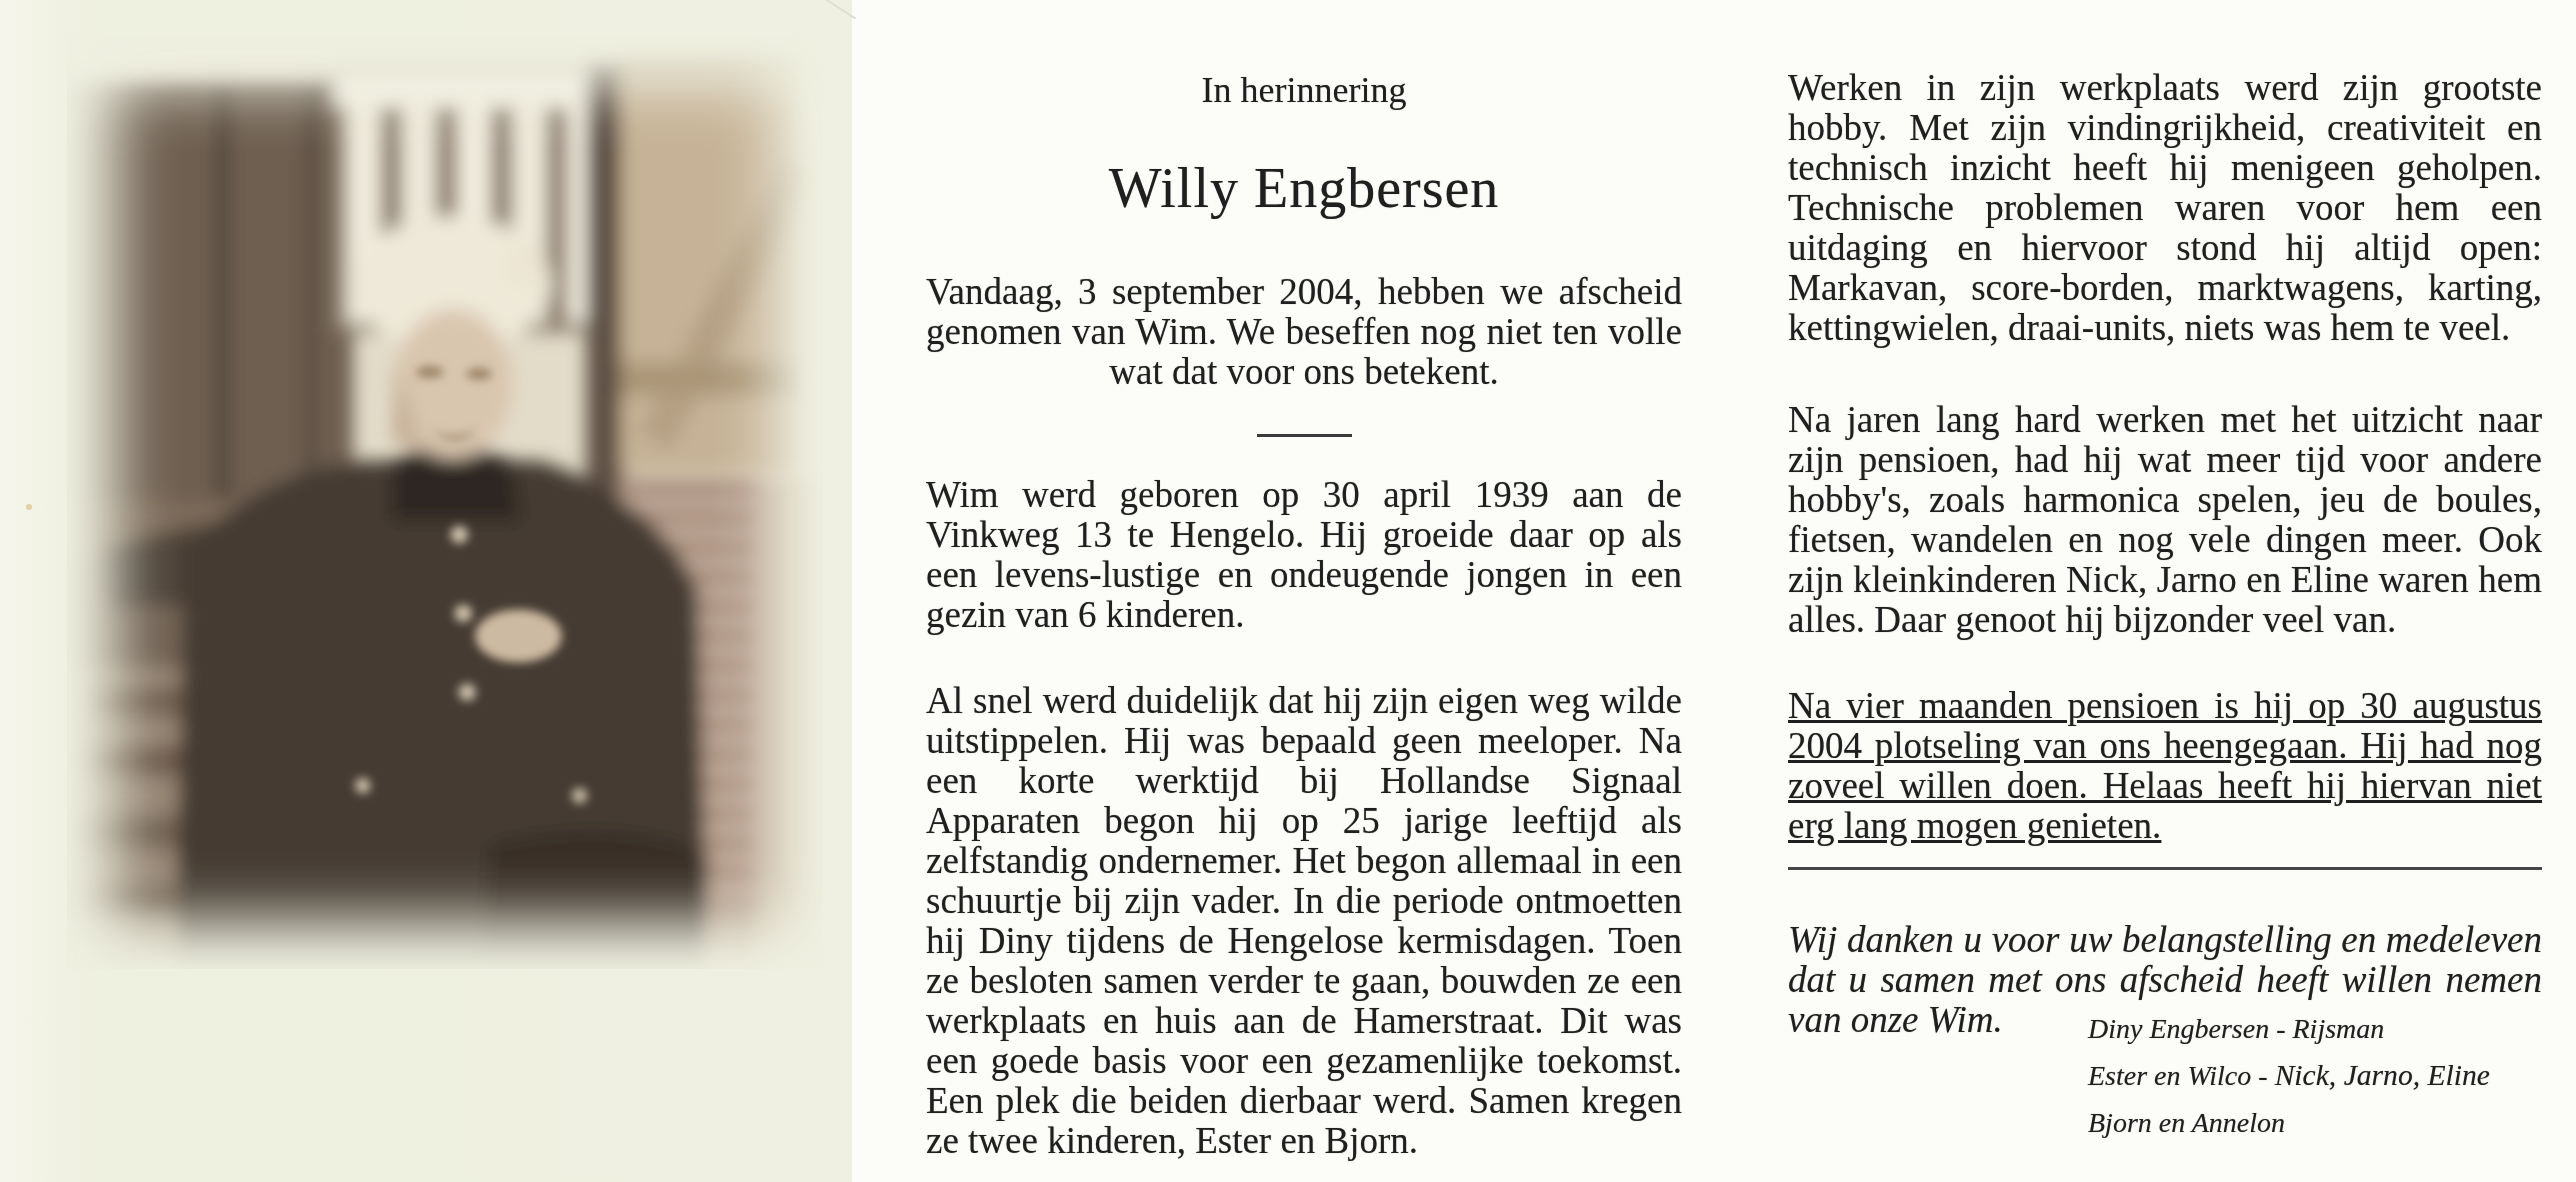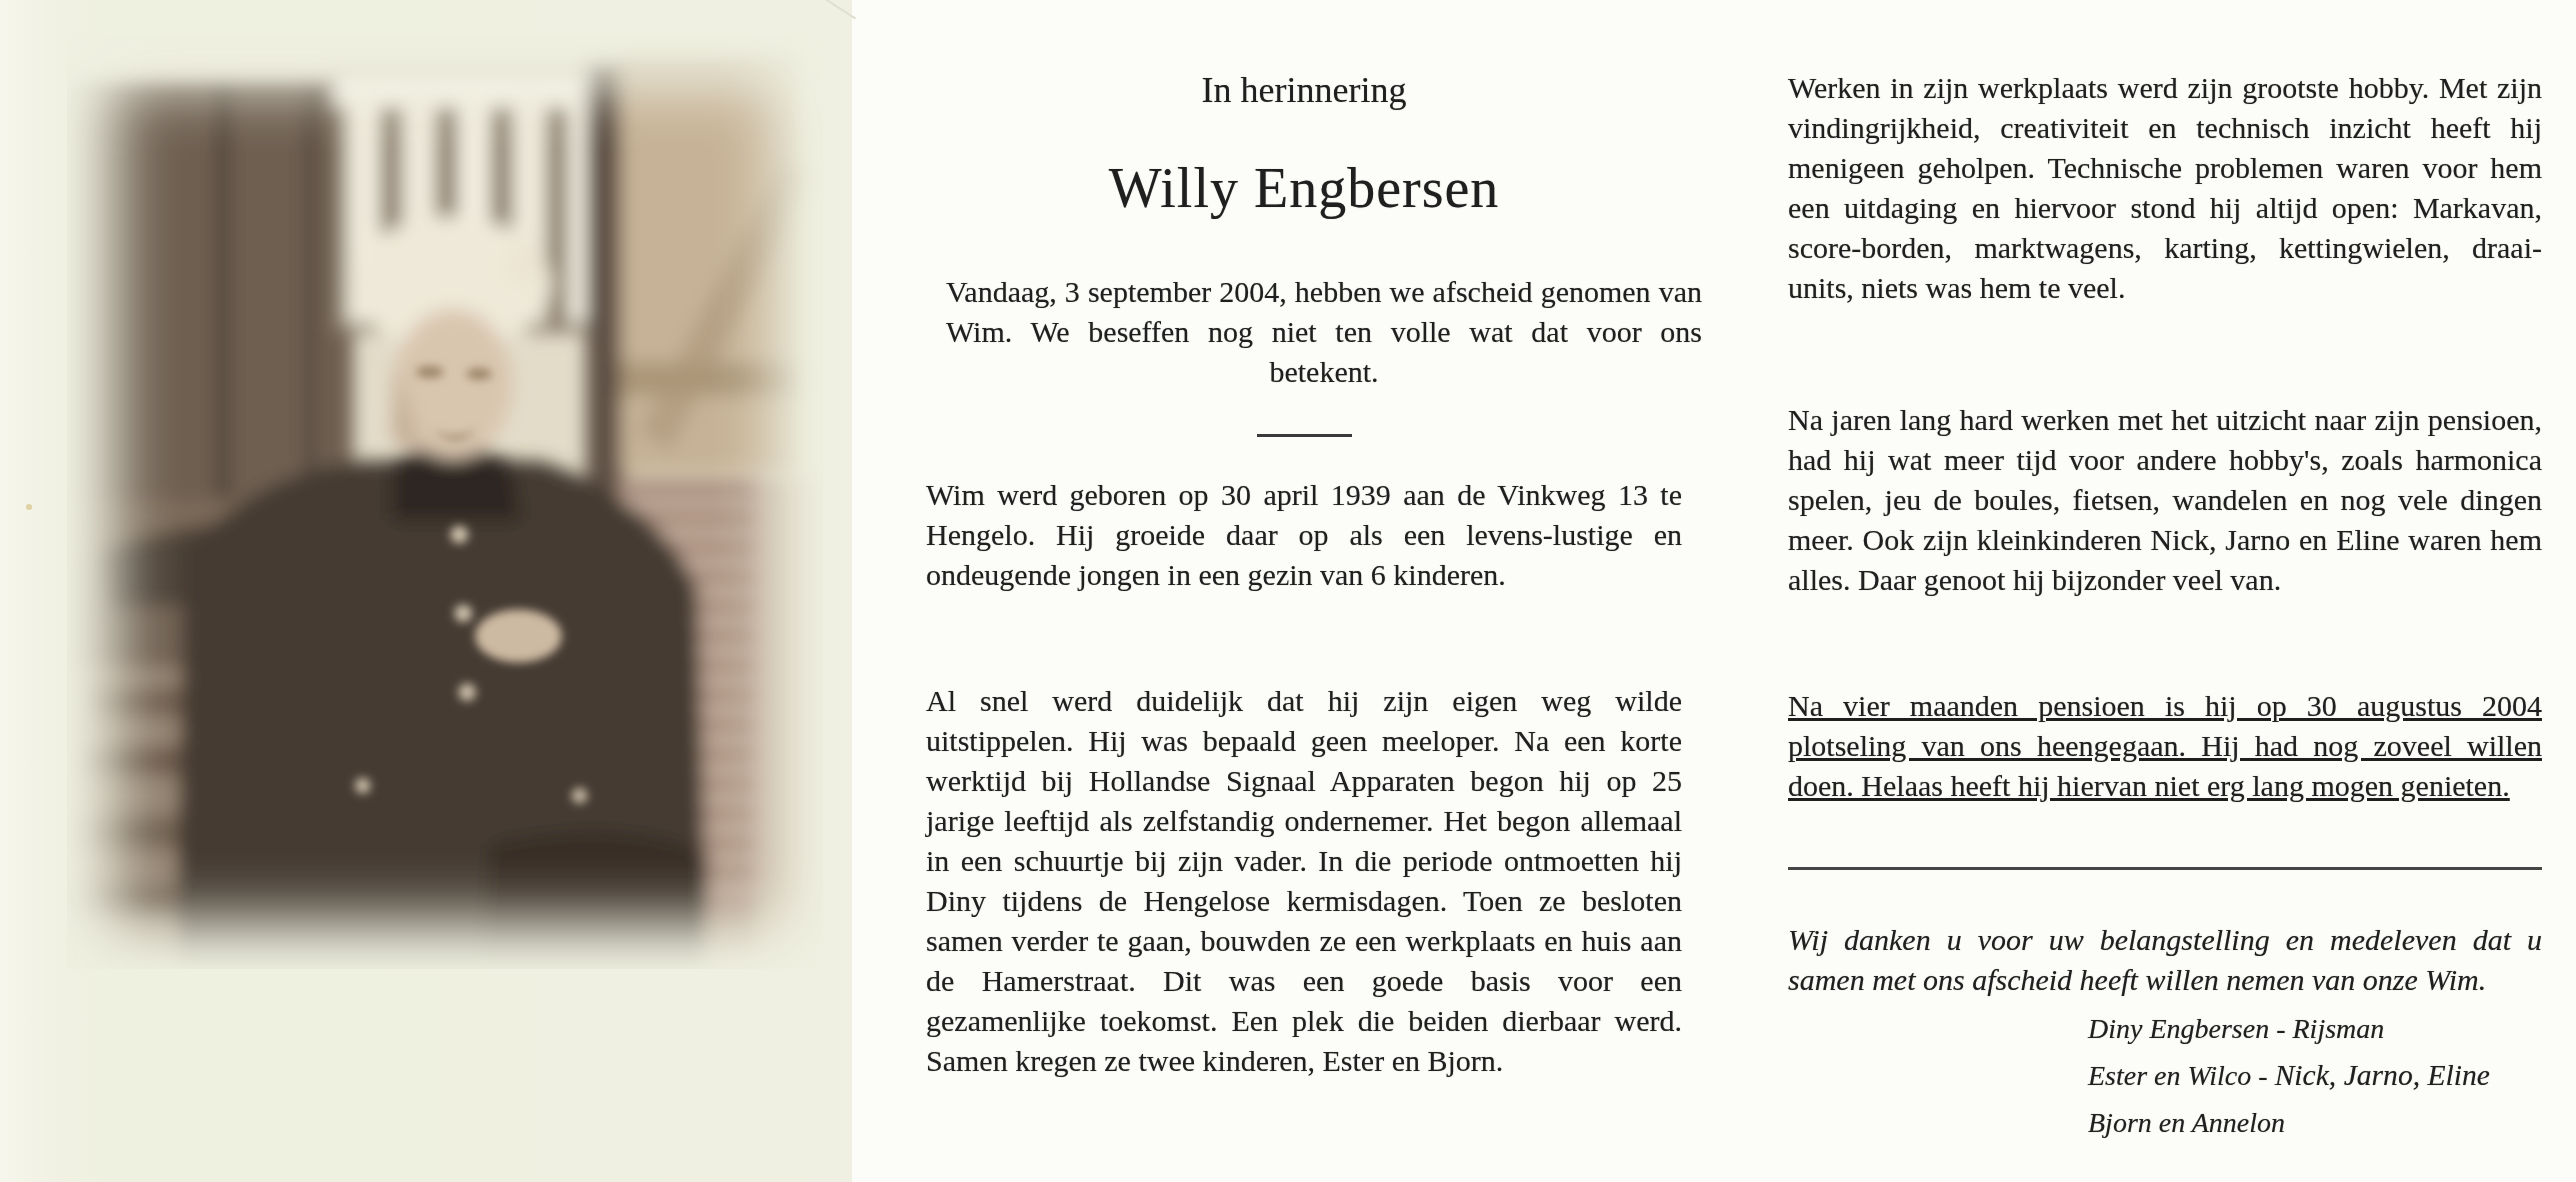--- a/index.html
+++ b/index.html
@@ -27,23 +27,23 @@
   .photo svg{display:block;width:100%;height:100%;}
   .feather{position:absolute;inset:0;box-shadow:inset 0 0 61px 49px #eff0e1;}
 
   
   .col{position:absolute;top:0;height:1182px;}
   .col-mid{left:926px;width:756px;}
   .col-right{left:1788px;width:754px;}
   .block{position:absolute;left:0;width:100%;margin:0;}
 
   .scan-text{text-shadow:0 0 1px rgba(25,25,25,.45);}
-  .body-text{font-size:30px;line-height:40px;text-align:justify;}
+  .body-text{font-size:37px;line-height:40px;text-align:justify;}
   .centered{text-align:center;}
-  .intro{text-align:justify;-moz-text-align-last:center;text-align-last:center;margin-left:20px;}
+  .intro{text-align:justify;-moz-text-align-last:center;text-align-last:center;}
   .small-title{font-size:36px;}
   .name{font-size:56px;letter-spacing:1px;}
   .italic{font-style:italic;margin-top:32px;}
 
   .short-rule{position:absolute;left:331px;top:434px;width:95px;height:0;border-top:3px solid #3a3a3a;}
   .long-rule{position:absolute;left:0;top:867px;width:754px;height:0;border-top:3px solid #464646;}
 
   .signatures{position:absolute;left:300px;top:1007px;font-style:italic;line-height:42px;white-space:nowrap;}
   .sig-main{font-size:28px;}
   .sig-sub{font-size:29.6px;text-align:right;}

